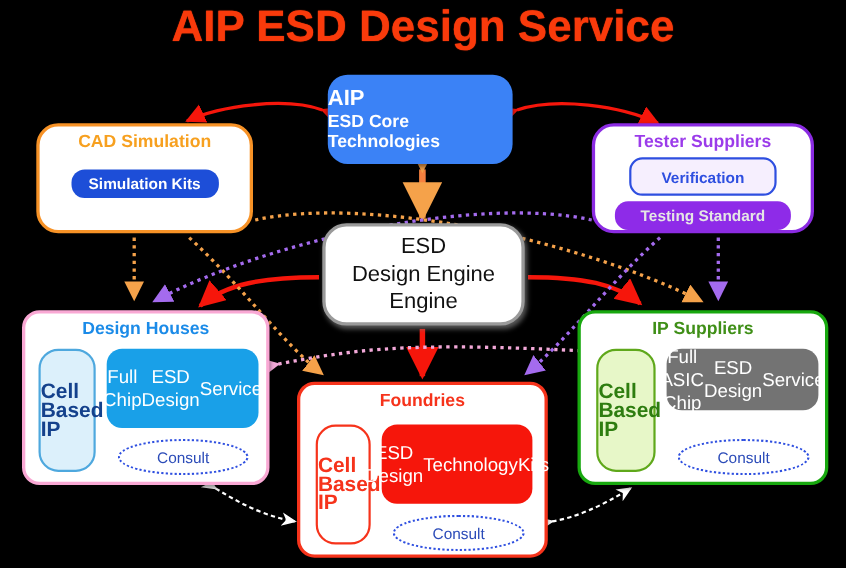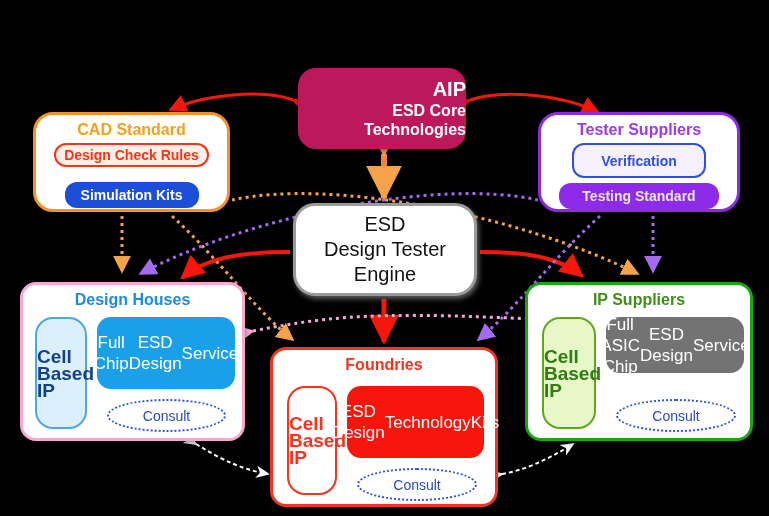--- a/index.html
+++ b/index.html
@@ -11,22 +11,22 @@
     position:absolute;left:0;top:2px;width:769px;text-align:center;
     font-size:40px;font-weight:bold;color:#F93A0B;letter-spacing:0px;
     text-shadow:0 0 1px #F93A0B;
   }
 
   .node{position:absolute;box-sizing:border-box;}
 
   
   .aip{
     left:298px;top:68px;width:168px;height:81px;
-    background:#be185d;border-radius:18px;color:#fff;
-    display:flex;flex-direction:column;align-items:flex-end;justify-content:center;
+    background:#3b82f6;border-radius:18px;color:#fff;
+    display:flex;flex-direction:column;align-items:flex-start;justify-content:center;
     box-shadow:0 2px 4px rgba(0,0,0,.45);
   }
   .aip .l1{font-size:20px;font-weight:bold;line-height:23px;}
   .aip .l2{font-size:16px;font-weight:bold;line-height:19px;}
   .aip .l3{font-size:16px;font-weight:bold;line-height:19px;}
 
   
   .engine{
     left:293px;top:203px;width:184px;height:93px;
     background:#fff;border:3px solid #9a9a9a;border-radius:22px;color:#111;
@@ -94,20 +94,21 @@
   }
   .dh .consult{left:84px;top:114px;width:115px;height:29px;}
   .ip .consult{left:88px;top:114px;width:116px;height:29px;}
   .fo .consult{left:84px;top:118px;width:116px;height:29px;}
 </style>
 </head>
 <body>
 
 <div id="stage">
 
+  <div class="title">AIP ESD Design Service</div>
 
   <svg id="svg-layer" viewBox="0 0 769 516">
     <defs>
       <marker id="ah-red" markerWidth="7" markerHeight="7" refX="5.4" refY="3" orient="auto">
         <path d="M0,0 L6,3 L0,6 z" fill="#F6160B"></path>
       </marker>
       <marker id="ah-orange" markerWidth="7" markerHeight="7" refX="5.4" refY="3" orient="auto">
         <path d="M0,0 L6,3 L0,6 z" fill="#F5A24A"></path>
       </marker>
       <marker id="ah-purple" markerWidth="7" markerHeight="7" refX="5.4" refY="3" orient="auto">
@@ -167,27 +168,26 @@
   </svg>
 
   <div class="node aip">
     <div class="l1">AIP</div>
     <div class="l2">ESD Core</div>
     <div class="l3">Technologies</div>
   </div>
 
   <div class="node engine">
     <div>ESD</div>
-    <div>Design Tester</div>
+    <div>Design Engine</div>
     <div>Engine</div>
   </div>
 
   <div class="node card cad">
-    <div class="hdr">CAD Standard</div>
-    <div class="pill pill-dcr">Design Check Rules</div>
+    <div class="hdr">CAD Simulation</div>
     <div class="pill pill-sim">Simulation Kits</div>
   </div>
 
   <div class="node card tester">
     <div class="hdr">Tester Suppliers</div>
     <div class="pill pill-ver">Verification</div>
     <div class="pill pill-test">Testing Standard</div>
   </div>
 
   <div class="node group dh">

